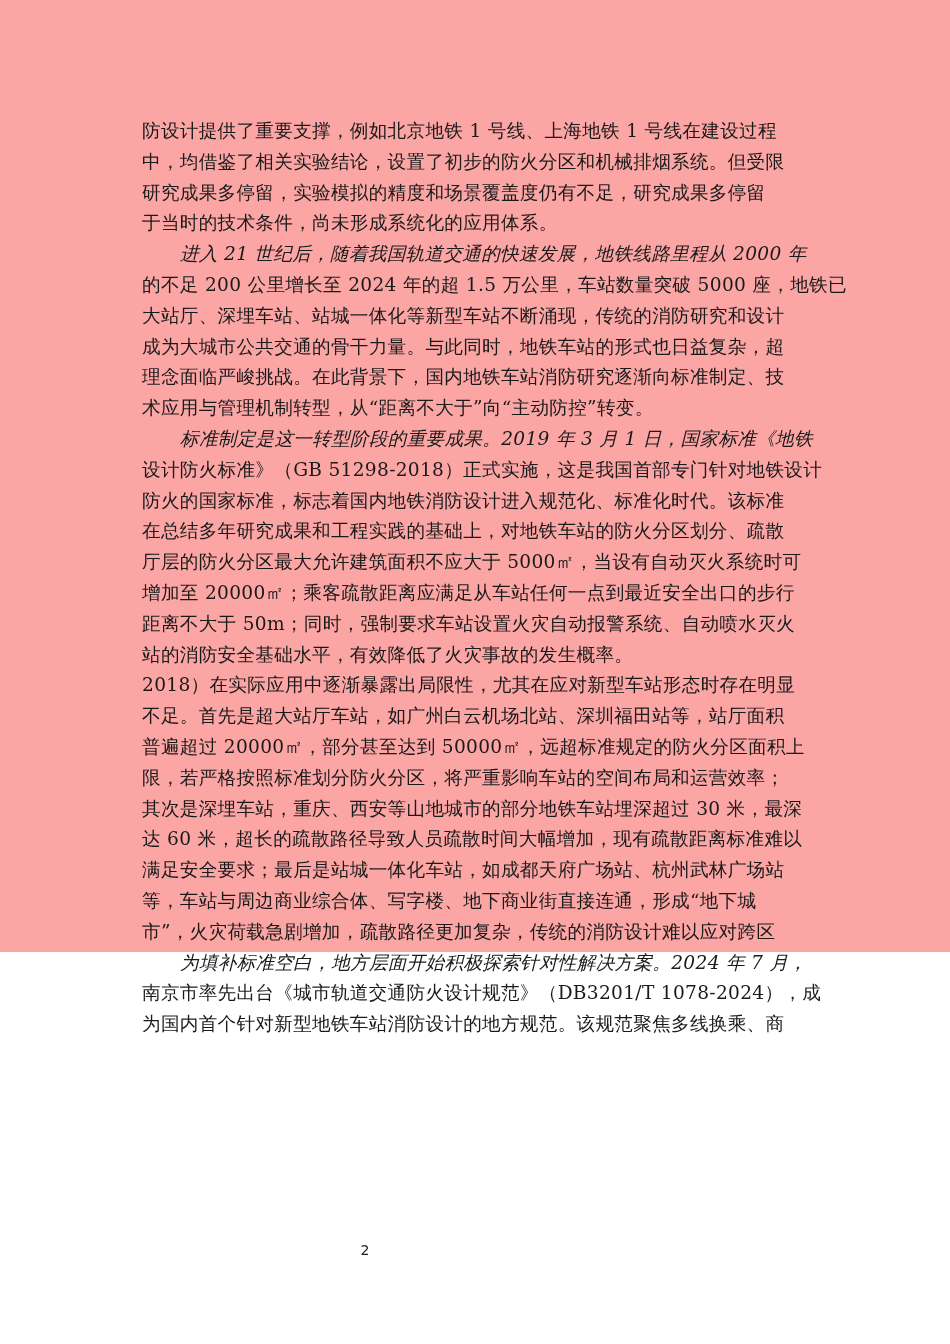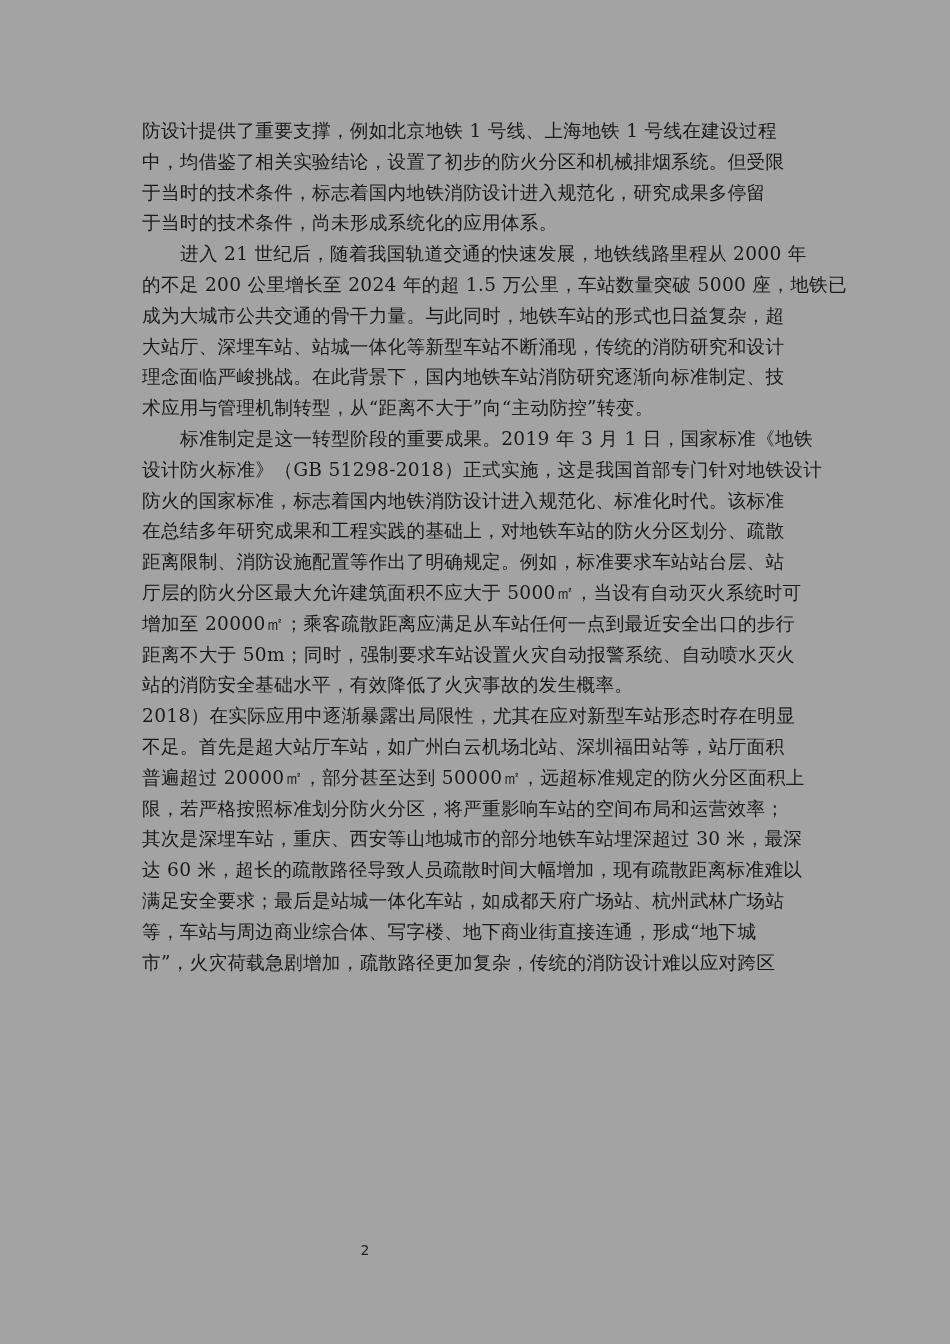--- a/index.html
+++ b/index.html
@@ -12,91 +12,95 @@
     height: 1344px;
     position: relative;
     overflow: hidden;
     font-family: "DejaVu Serif", "Liberation Serif", serif;
     color: #1a1a1a;
   }
   .page {
     position: absolute;
     left: 0; top: 0;
     width: 950px;
-    height: 1344px;
-    background: #a3a3a3;
+    height: 952px;
+    background: #fca5a5;
   }
   .body-text {
     position: absolute;
     left: 142px;
     top: 116px;
     width: 652px;
   }
   .line {
     height: 30.8px;
     line-height: 30.8px;
     font-size: 18.6px;
     white-space: nowrap;
     letter-spacing: 0.3px;
   }
-  .line.indent { padding-left: 38px; }
+  .line.indent { padding-left: 38px; font-style: italic; }
   .page-number {
     position: absolute;
     left: 0;
     width: 730px;
     top: 1242px;
     text-align: center;
     font-family: "DejaVu Sans", "Liberation Sans", sans-serif;
     font-size: 14px;
     color: #222;
   }
 </style>
 </head>
 <body>
 
 <div class="page">
   <div class="body-text">
 
     <div class="para">
       <div class="line">防设计提供了重要支撑，例如北京地铁 1 号线、上海地铁 1 号线在建设过程</div>
       <div class="line">中，均借鉴了相关实验结论，设置了初步的防火分区和机械排烟系统。但受限</div>
-      <div class="line">于当时的技术条件，标志着国内地铁消防设计进入规范化，研究成果多停留</div>
+      <div class="line">研究成果多停留，实验模拟的精度和场景覆盖度仍有不足，研究成果多停留</div>
       <div class="line">于当时的技术条件，尚未形成系统化的应用体系。</div>
     </div>
 
     <div class="para">
       <div class="line indent">进入 21 世纪后，随着我国轨道交通的快速发展，地铁线路里程从 2000 年</div>
       <div class="line">的不足 200 公里增长至 2024 年的超 1.5 万公里，车站数量突破 5000 座，地铁已</div>
+      <div class="line">大站厅、深埋车站、站城一体化等新型车站不断涌现，传统的消防研究和设计</div>
       <div class="line">成为大城市公共交通的骨干力量。与此同时，地铁车站的形式也日益复杂，超</div>
-      <div class="line">大站厅、深埋车站、站城一体化等新型车站不断涌现，传统的消防研究和设计</div>
       <div class="line">理念面临严峻挑战。在此背景下，国内地铁车站消防研究逐渐向标准制定、技</div>
       <div class="line">术应用与管理机制转型，从“距离不大于”向“主动防控”转变。</div>
     </div>
 
     <div class="para">
       <div class="line indent">标准制定是这一转型阶段的重要成果。2019 年 3 月 1 日，国家标准《地铁</div>
       <div class="line">设计防火标准》（GB 51298-2018）正式实施，这是我国首部专门针对地铁设计</div>
       <div class="line">防火的国家标准，标志着国内地铁消防设计进入规范化、标准化时代。该标准</div>
       <div class="line">在总结多年研究成果和工程实践的基础上，对地铁车站的防火分区划分、疏散</div>
-      <div class="line">距离限制、消防设施配置等作出了明确规定。例如，标准要求车站站台层、站</div>
       <div class="line">厅层的防火分区最大允许建筑面积不应大于 5000㎡，当设有自动灭火系统时可</div>
       <div class="line">增加至 20000㎡；乘客疏散距离应满足从车站任何一点到最近安全出口的步行</div>
       <div class="line">距离不大于 50m；同时，强制要求车站设置火灾自动报警系统、自动喷水灭火</div>
       <div class="line">站的消防安全基础水平，有效降低了火灾事故的发生概率。</div>
     </div>
 
     <div class="para">
       <div class="line">2018）在实际应用中逐渐暴露出局限性，尤其在应对新型车站形态时存在明显</div>
       <div class="line">不足。首先是超大站厅车站，如广州白云机场北站、深圳福田站等，站厅面积</div>
       <div class="line">普遍超过 20000㎡，部分甚至达到 50000㎡，远超标准规定的防火分区面积上</div>
       <div class="line">限，若严格按照标准划分防火分区，将严重影响车站的空间布局和运营效率；</div>
       <div class="line">其次是深埋车站，重庆、西安等山地城市的部分地铁车站埋深超过 30 米，最深</div>
       <div class="line">达 60 米，超长的疏散路径导致人员疏散时间大幅增加，现有疏散距离标准难以</div>
       <div class="line">满足安全要求；最后是站城一体化车站，如成都天府广场站、杭州武林广场站</div>
       <div class="line">等，车站与周边商业综合体、写字楼、地下商业街直接连通，形成“地下城</div>
       <div class="line">市”，火灾荷载急剧增加，疏散路径更加复杂，传统的消防设计难以应对跨区</div>
     </div>
 
+    <div class="para">
+      <div class="line indent">为填补标准空白，地方层面开始积极探索针对性解决方案。2024 年 7 月，</div>
+      <div class="line">南京市率先出台《城市轨道交通防火设计规范》（DB3201/T 1078-2024），成</div>
+      <div class="line">为国内首个针对新型地铁车站消防设计的地方规范。该规范聚焦多线换乘、商</div>
+    </div>
 
   </div>
 
   <div class="page-number">2</div>
 </div>
 
 </body></html>

